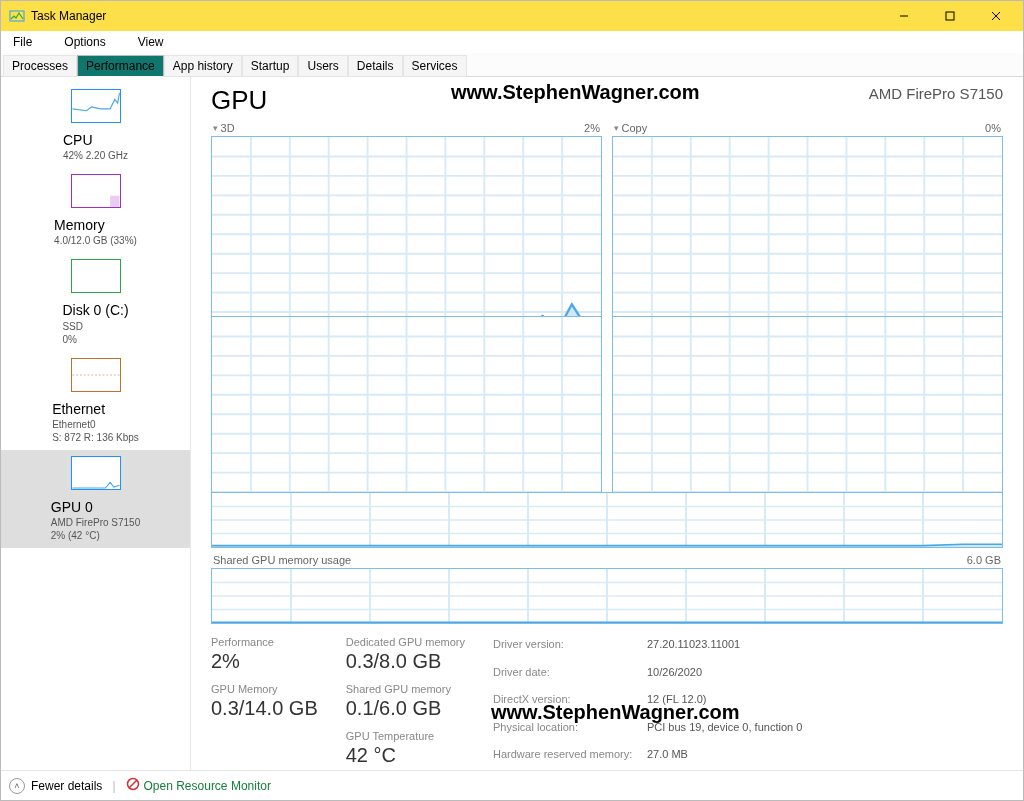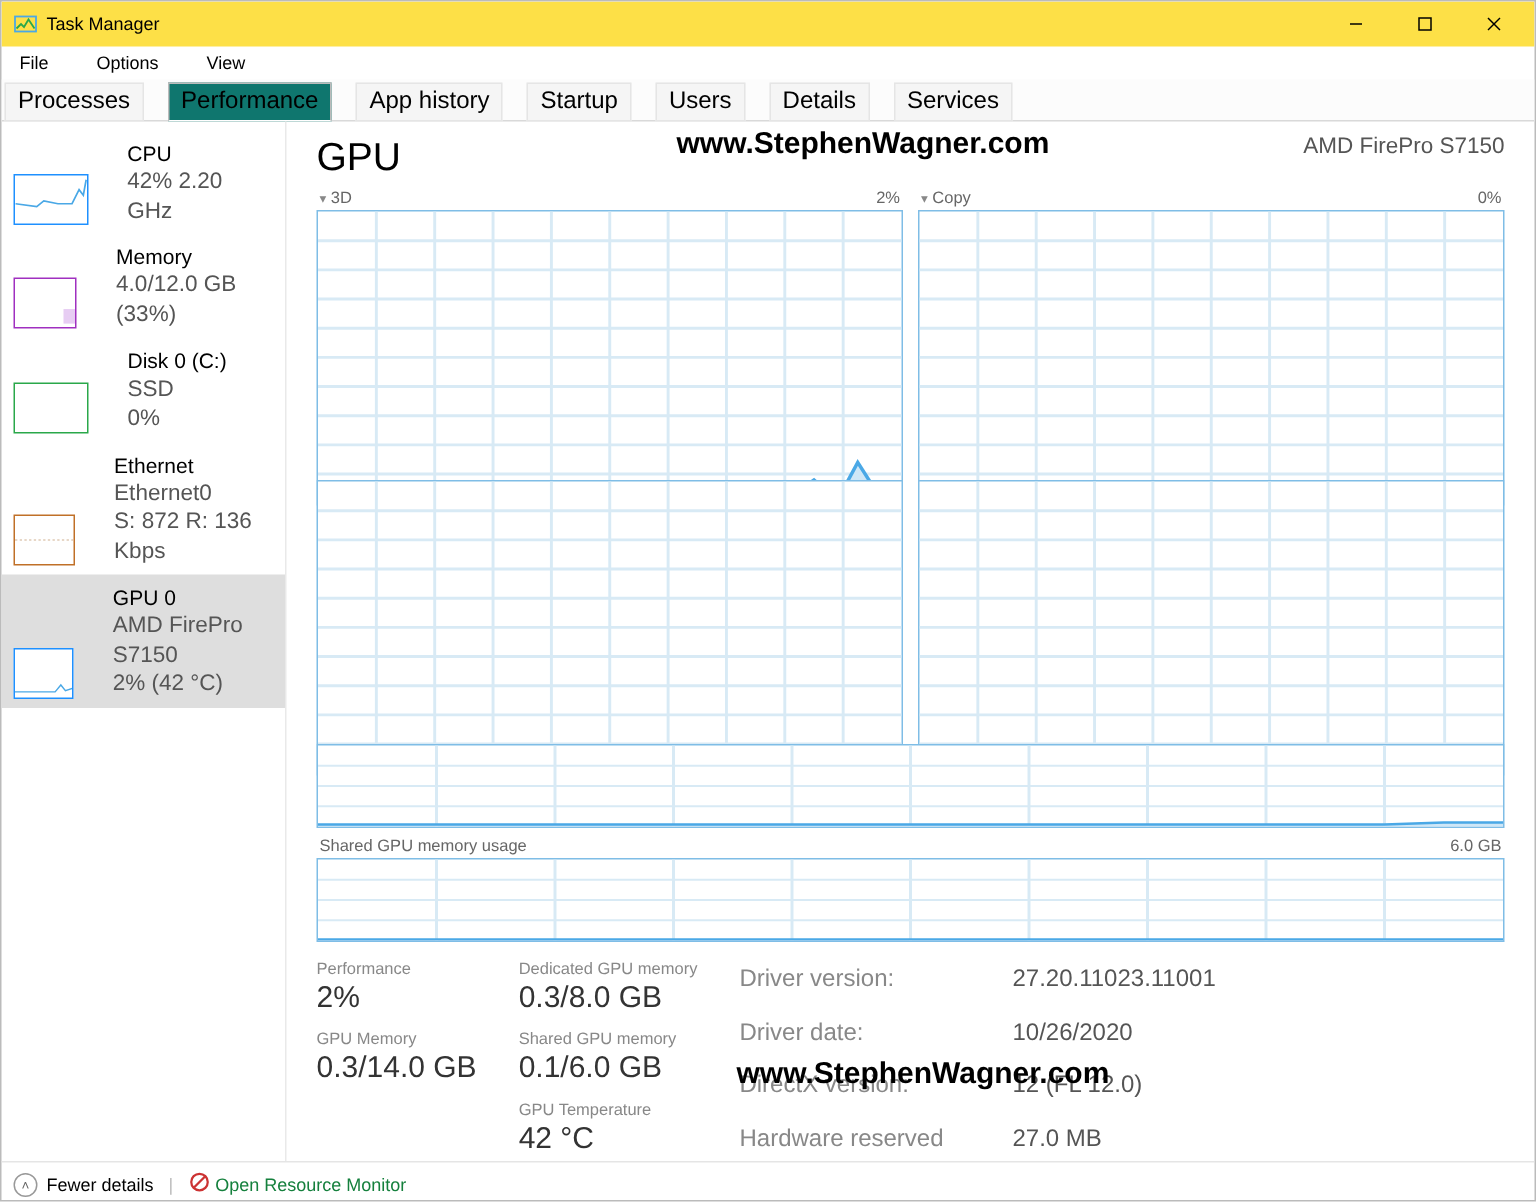--- a/index.html
+++ b/index.html
@@ -40,64 +40,65 @@
   }
   .menubar .menu-item { padding: 3px 8px; font-size: 12px; }
   .tabbar {
     display:flex;
     padding: 2px 2px 0 2px;
     border-bottom: 1px solid #d9d9d9;
     background:#fcfcfc;
   }
   .tabbar .tab {
     padding: 3px 8px;
-    font-size: 16px;
+    font-size: 12px;
     border: 1px solid transparent;
     background:#f5f5f5;
     border:1px solid #e5e5e5;
-    margin-right:16px;
+    margin-right:0;
     margin-bottom:-1px;
   }
   .tabbar .tab.selected {
     background:#0f766e;
     border:1px solid #bbb;
     border-bottom:1px solid #fff;
   }
   .body {
     display:flex;
     height: calc(100% - 30px - 22px - 24px - 30px);
   }
   .sidebar {
     width: 190px;
     border-right: 1px solid #e9e9e9;
     padding-top: 6px;
   }
   .side-item {
     display:flex;
-    align-items:flex-end;
+    align-items:center;
     padding: 6px 8px;
-    gap: 26px;
+    gap: 8px;
+    flex-direction: column;
   }
   .side-item.selected { background:#dedede; }
   .side-thumb {
     width: 50px; height: 34px;
     border: 1px solid;
     background:#fff;
     position:relative;
     overflow:hidden;
   }
   .side-thumb.cpu { border-color:#1e90ff; }
   .side-thumb.mem { border-color:#a030c0; }
   .side-thumb.disk { border-color:#2aa84a; }
   .side-thumb.eth { border:1px solid #c07028; }
   .side-thumb.gpu0 { border-color:#1e90ff; }
   .side-thumb svg { width:100%;height:100%;display:block; }
   .side-text { line-height:1.3; }
   .side-text .side-title { font-size:14px; }
-  .side-text .side-sub { font-size:15px; color:#555; }
+  .side-text .side-sub { font-size:10px; color:#555; }
   .main {
     flex:1;
     padding: 8px 20px 10px 20px;
     overflow:hidden;
     position:relative;
   }
   .hdr-row {
     display:flex; align-items:flex-start; justify-content:space-between;
     position:relative;
   }
@@ -141,21 +142,21 @@
     margin-top: 12px;
     display:flex;
     gap: 28px;
     font-size:12px;
     color:#666;
     position:relative;
   }
   .stats .col { display:flex; flex-direction:column; gap:10px; }
   .stats .label { font-size:11px; color:#888; margin-bottom:2px; }
   .stats .value { font-size:20px; color:#333; font-weight:400; }
-  .stats .kv { display:flex; gap: 32px; font-size:16px; color:#555; line-height:1.6; }
+  .stats .kv { display:flex; gap: 4px; font-size:11px; color:#555; line-height:1.6; }
   .stats .kv .k { width:150px; color:#888; }
   .watermark2 {
     position:absolute;
     left:280px; top:65px;
     font-size:20px; font-weight:700;
     color:#000;
   }
   .footer {
     height: 30px;
     border-top: 1px solid #e5e5e5;
@@ -518,20 +519,24 @@
           </div>
         <div class="kv">
             <span class="k">Driver date:</span>
             <span>10/26/2020</span>
           </div>
         <div class="kv">
             <span class="k">DirectX version:</span>
             <span>12 (FL 12.0)</span>
           </div>
         <div class="kv">
+            <span class="k">Physical location:</span>
+            <span>PCI bus 19, device 0, function 0</span>
+          </div>
+        <div class="kv">
             <span class="k">Hardware reserved memory:</span>
             <span>27.0 MB</span>
           </div>
       </div>
       <div class="watermark2">www.StephenWagner.com</div>
     </div>
 
   </div>
 </div>
 

